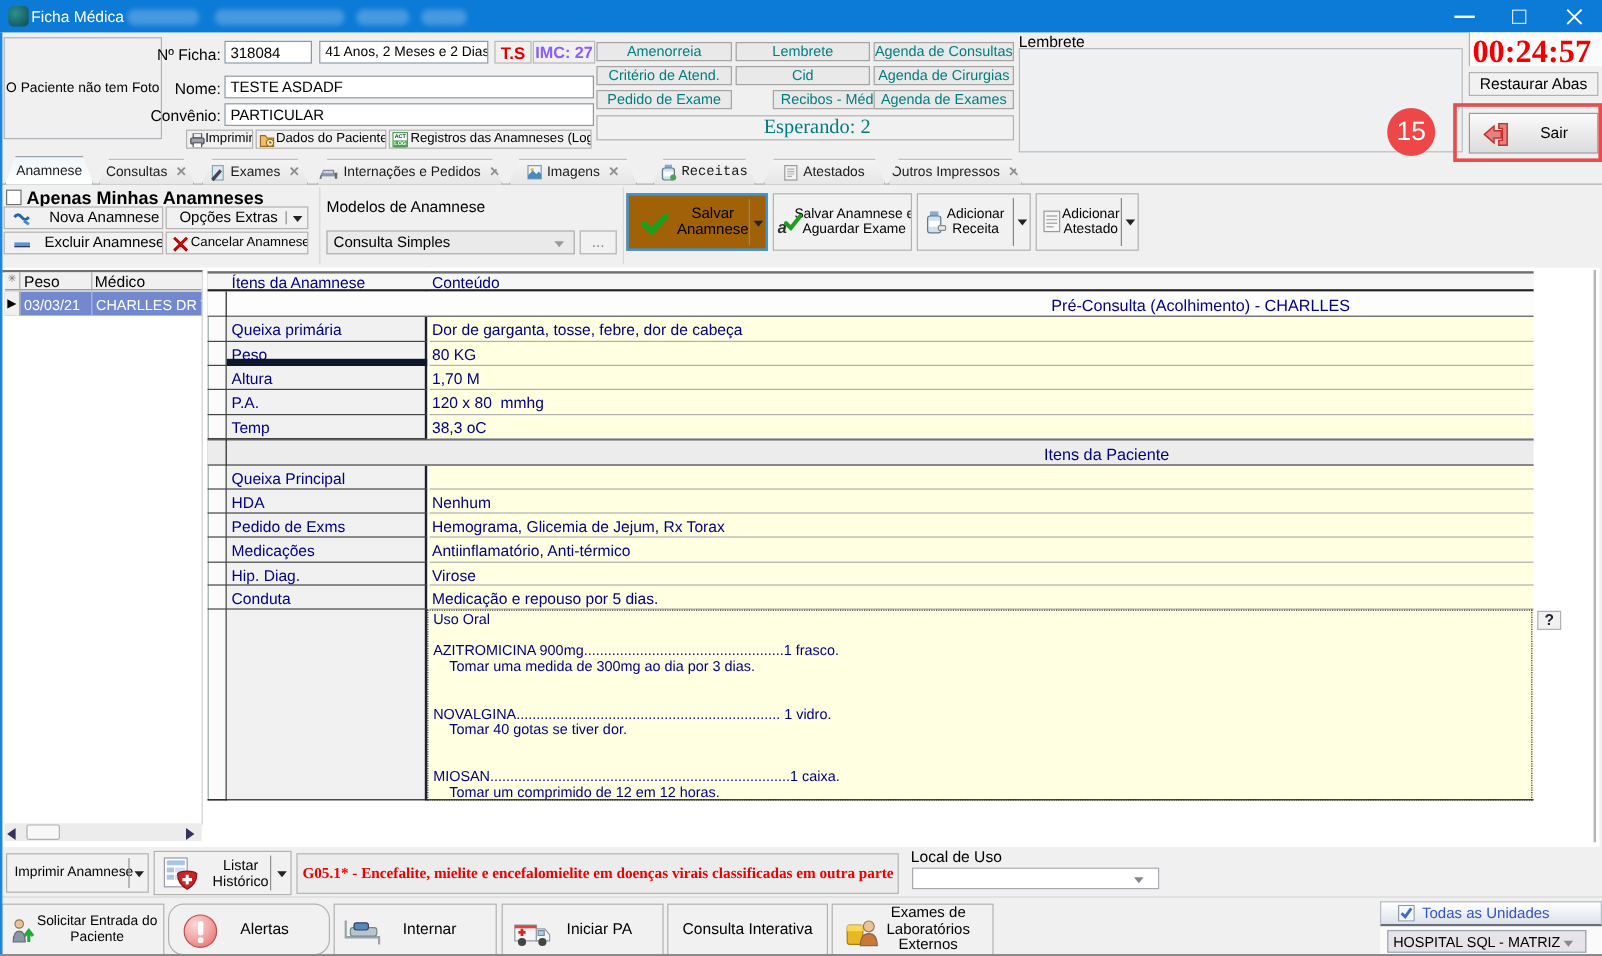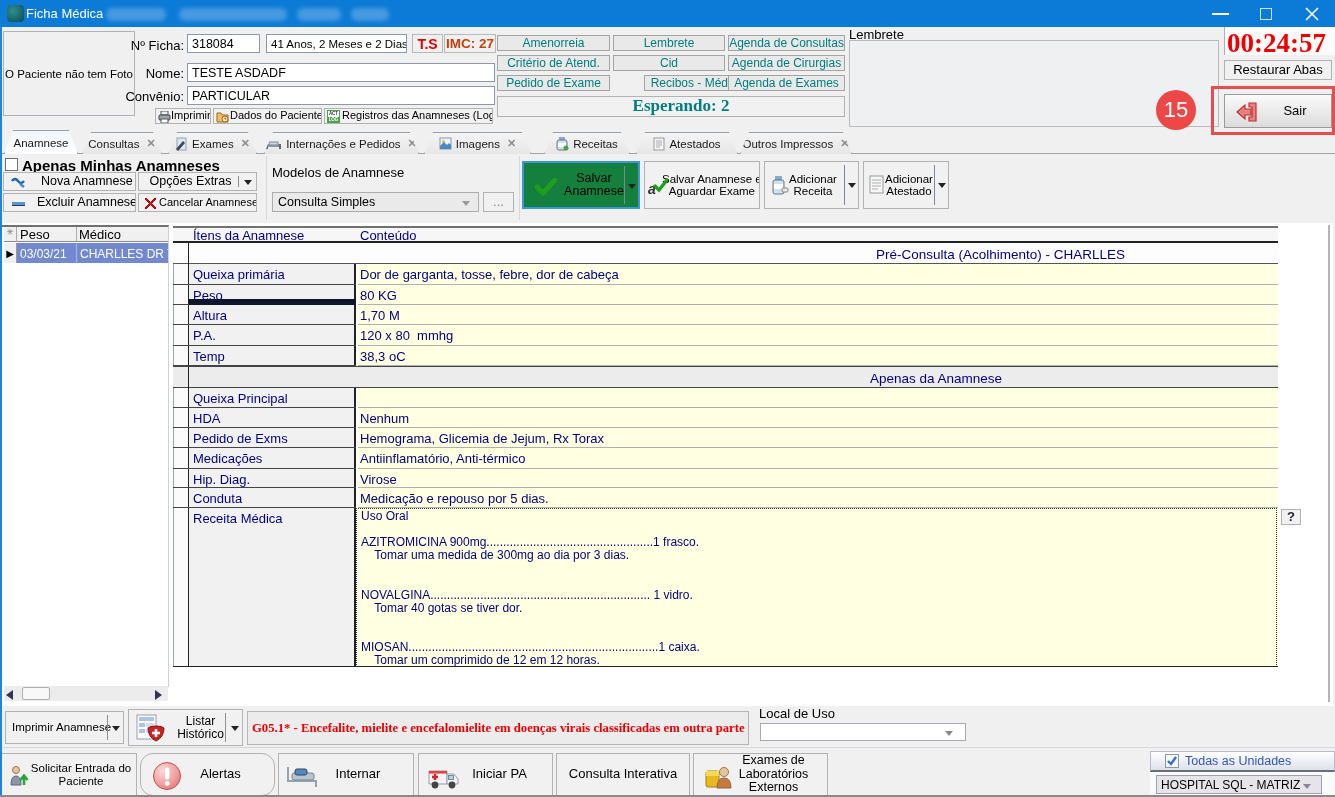--- a/index.html
+++ b/index.html
@@ -38,21 +38,21 @@
   </svg>
 
 <div class="abs" style="left:0;top:27px;width:2px;height:770px;background:#1a86dd;z-index:50;"></div>
 <div class="abs" style="left:0;top:795px;width:1335px;height:2px;background:#8a8a8a;z-index:50;"></div>
 
 <div class="abs" style="left:3px;top:31px;width:132px;height:85px;background:#f0f0f0;border:1px solid #adb2b8;display:flex;align-items:center;justify-content:center;font-size:11.5px;white-space:nowrap;">O Paciente não tem Foto</div>
 <div class="lbl" style="left:120px;top:38px;width:64px;text-align:right;">Nº Ficha:</div>
 <div class="inp" style="left:187px;top:34px;width:73px;height:19px;">318084</div>
 <div class="inp" style="left:266px;top:34px;width:141px;height:19px;font-size:11.5px;">41 Anos, 2 Meses e 2 Dias</div>
 <div class="abs" style="left:412px;top:34px;width:31px;height:19px;border:1px solid #b8b8b8;display:flex;align-items:center;justify-content:center;font-size:14px;font-weight:bold;color:#e00000;">T.S</div>
-<div class="abs" style="left:444px;top:34px;width:52px;height:19px;border:1px solid #b8b8b8;display:flex;align-items:center;justify-content:center;font-size:13.5px;font-weight:bold;color:#c2410c;white-space:nowrap;">IMC:&nbsp;27</div>
+<div class="abs" style="left:444px;top:34px;width:52px;height:19px;border:1px solid #b8b8b8;display:flex;align-items:center;justify-content:center;font-size:13.5px;font-weight:bold;color:#8b5cf6;white-space:nowrap;">IMC:&nbsp;27</div>
 <div class="lbl" style="left:120px;top:66px;width:64px;text-align:right;">Nome:</div>
 <div class="inp" style="left:187px;top:63px;width:308px;height:19px;">TESTE ASDADF</div>
 <div class="lbl" style="left:120px;top:89px;width:64px;text-align:right;">Convênio:</div>
 <div class="inp" style="left:187px;top:86px;width:308px;height:19px;">PARTICULAR</div>
 <div class="btn" style="left:155px;top:108px;width:56px;height:16px;font-size:11px;justify-content:flex-start;">
 <svg class="abs" style="left:2px;top:2px;" width="13" height="12" viewBox="0 0 13 12">
       <rect x="3" y="0" width="7" height="4" fill="#eee" stroke="#555"></rect>
       <rect x="1" y="4" width="11" height="5" rx="1" fill="#9aa4ae" stroke="#445"></rect>
       <rect x="3" y="8" width="7" height="4" fill="#fff" stroke="#555"></rect>
     </svg>
@@ -73,21 +73,21 @@
 
 <div class="btn teal" style="left:497px;top:35px;width:113px;height:16px;">Amenorreia</div>
 <div class="btn teal" style="left:613px;top:35px;width:112px;height:16px;">Lembrete</div>
 <div class="btn teal" style="left:728px;top:35px;width:117px;height:16px;">Agenda de Consultas</div>
 <div class="btn teal" style="left:497px;top:55px;width:113px;height:16px;">Critério de Atend.</div>
 <div class="btn teal" style="left:613px;top:55px;width:112px;height:16px;">Cid</div>
 <div class="btn teal" style="left:728px;top:55px;width:117px;height:16px;">Agenda de Cirurgias</div>
 <div class="btn teal" style="left:497px;top:75px;width:113px;height:16px;">Pedido de Exame</div>
 <div class="btn teal" style="left:644px;top:75px;width:112px;height:16px;">Recibos - Médicos</div>
 <div class="btn teal" style="left:728px;top:75px;width:117px;height:16px;">Agenda de Exames</div>
-<div class="btn" style="left:497px;top:96px;width:348px;height:21px;color:#007d7d;font-family:'Liberation Serif',serif;font-weight:bold;font-size:17px;padding-left:20px;">Esperando: 2</div>
+<div class="btn" style="left:497px;top:96px;width:348px;height:21px;color:#007d7d;font-family:'Liberation Serif',serif;font-weight:normal;font-size:17px;padding-left:20px;">Esperando: 2</div>
 
 <div class="lbl" style="left:849px;top:27px;">Lembrete</div>
 <div class="abs" style="left:849px;top:40px;width:370px;height:87px;background:#eef0f2;border:1px solid #b8bcc2;"></div>
 
 <div class="abs" style="left:1224px;top:27px;width:111px;height:28px;background:#fbfbfb;border-left:1px solid #b0b0b0;"></div>
 <div class="abs" style="left:1227px;top:28px;font-family:'Liberation Serif',serif;font-weight:bold;font-size:27px;color:#f20000;letter-spacing:0px;">00:24:57</div>
 <div class="btn" style="left:1224px;top:60px;width:108px;height:20px;">Restaurar Abas</div>
 
 <div class="btn" style="left:1224px;top:94px;width:108px;height:34px;background:linear-gradient(#fafafa,#dcdcdc);border-color:#9a9a9a;">
   <svg class="abs" style="left:10px;top:6px;" width="24" height="22" viewBox="0 0 24 22">
@@ -109,21 +109,21 @@
       <rect x="0" y="6" width="15" height="3" fill="#8899aa"></rect>
       <rect x="3" y="4" width="9" height="3" fill="#c8d4e0" stroke="#889"></rect>
       <rect x="0" y="3" width="2" height="8" fill="#667"></rect>
       <rect x="13" y="6" width="2" height="5" fill="#667"></rect>
     </svg>Internações e Pedidos<span class="tabx">✕</span></div>
 <div class="tab" style="left:424px;width:107px;"><svg width="13" height="13" viewBox="0 0 13 13" style="margin-right:4px;">
       <rect x="1" y="1" width="11" height="11" fill="#eef4fa" stroke="#89a"></rect>
       <circle cx="4.5" cy="4.5" r="1.5" fill="#e8c040"></circle>
       <path d="M1 9 L5 5 l3 3 2-2 2 2 v4 h-11z" fill="#4a8ac0"></path>
     </svg>Imagens<span class="tabx">✕</span></div>
-<div class="tab" style="left:544px;width:86px;"><svg width="13" height="14" viewBox="0 0 13 14" style="margin-right:4px;">
+<div class="tab" style="left:544px;width:86px;font-family:Liberation Mono, monospace;"><svg width="13" height="14" viewBox="0 0 13 14" style="margin-right:4px;">
       <rect x="3" y="0" width="6" height="3" fill="#88aacc"></rect>
       <rect x="1" y="3" width="10" height="10" rx="2" fill="#cfe0ee" stroke="#678"></rect>
       <rect x="2" y="6" width="8" height="4" fill="#fff"></rect>
       <circle cx="10" cy="11" r="2.5" fill="#49a24d"></circle>
     </svg>Receitas</div>
 <div class="tab" style="left:636px;width:102px;"><svg width="12" height="14" viewBox="0 0 12 14" style="margin-right:4px;">
       <rect x="1" y="1" width="10" height="12" fill="#f4f4f0" stroke="#999"></rect>
       <path d="M3 4h6M3 6h6M3 8h6M3 10h4" stroke="#aab" stroke-width="1"></path>
     </svg>Atestados</div>
 <div class="tab" style="left:740px;width:112px;">Outros Impressos<span class="tabx">✕</span></div>
@@ -157,21 +157,21 @@
 
 <div class="abs" style="left:266px;top:156px;width:1px;height:64px;background:#d8d8d8;"></div>
 <div class="lbl" style="left:272px;top:165px;">Modelos de Anamnese</div>
 <div class="abs" style="left:272px;top:192px;width:207px;height:20px;background:#eaeaea;border:1px solid #aaacae;font-size:13px;display:flex;align-items:center;">
     <span style="margin-left:5px;font-size:12.5px;">Consulta Simples</span>
     <div class="dn" style="right:8px;top:8px;border-top-color:#999;"></div>
   </div>
 <div class="btn" style="left:483px;top:192px;width:31px;height:20px;color:#888;">...</div>
 
 <div class="abs" style="left:519px;top:156px;width:1px;height:64px;background:#d8d8d8;"></div>
-<div class="btn" style="left:522px;top:161px;width:118px;height:48px;background:#15803d;border:2px solid #3a96dd;">
+<div class="btn" style="left:522px;top:161px;width:118px;height:48px;background:#a16207;border:2px solid #3a96dd;">
   <svg class="abs" style="left:11px;top:15px;" width="22" height="18" viewBox="0 0 22 18">
       <path d="M2 9 L8 15 L20 2" stroke="#1d9e1d" stroke-width="5" fill="none" stroke-linecap="round" stroke-linejoin="round"></path>
     </svg>
   <span style="margin-left:26px;font-size:12.5px;">Salvar<br>Anamnese</span>
   <div class="sep" style="right:13px;background:#7a8a99;"></div>
     <div class="dn" style="right:2px;top:21px;"></div>
   </div>
 <div class="btn" style="left:644px;top:161px;width:116px;height:48px;justify-content:flex-start;">
   <svg class="abs" style="left:3px;top:16px;" width="20" height="18" viewBox="0 0 20 18">
       <text x="0" y="16" font-size="14" font-style="italic" font-weight="bold" fill="#333">a</text>
@@ -231,21 +231,21 @@
   <div class="abs" style="left:0px;top:0px;width:1105px;height:17px;background:#f6f6f6;border-top:2px solid #707070;border-bottom:2px solid #222;"></div>
   <div class="abs navy" style="left:20px;top:2px;font-size:13px;">Ítens da Anamnese</div>
   <div class="abs navy" style="left:187px;top:2px;font-size:13px;">Conteúdo</div>
 
   <div class="abs" style="left:0px;top:17px;width:1105px;height:21px;background:#fdfdfd;border-bottom:1px solid #555;"></div>
   <div class="abs" style="left:15px;top:17px;width:1px;height:21px;background:#222;"></div>
   <div class="abs navy" style="left:703px;top:21px;font-size:13.5px;">Pré-Consulta (Acolhimento) - CHARLLES</div>
 
   <div class="abs" style="left:0px;top:140px;width:1105px;height:22px;background:#ececec;border-bottom:1px solid #444;border-top:1px solid #444;"></div>
   <div class="abs" style="left:15px;top:140px;width:1px;height:22px;background:#222;"></div>
-  <div class="abs navy" style="left:697px;top:145px;font-size:13.5px;">Apenas da Anamnese</div>
+  <div class="abs navy" style="left:697px;top:145px;font-size:13.5px;">Itens da Paciente</div>
 </div>
 <div class="abs" style="left:173px;top:226px;width:1105px;height:441px;font-size:13px;">
 <div class="abs" style="left:0px;top:38px;width:16px;height:21px;border-bottom:1px solid #444;"></div>
 <div class="abs navy" style="left:16px;top:38px;width:167px;height:21px;border-bottom:1px solid #444;padding:3px 0 0 4px;">Queixa primária</div>
 <div class="abs" style="left:185px;top:58px;width:920px;height:1px;background:#b0b0b0;"></div>
 <div class="abs navy" style="left:187px;top:41px;">Dor de garganta, tosse, febre, dor de cabeça</div>
 <div class="abs" style="left:0px;top:59px;width:16px;height:20px;border-bottom:1px solid #444;"></div>
 <div class="abs navy" style="left:16px;top:59px;width:167px;height:20px;border-bottom:6px solid #0f172a;padding:3px 0 0 4px;">Peso</div>
 <div class="abs" style="left:185px;top:78px;width:920px;height:1px;background:#b0b0b0;"></div>
 <div class="abs navy" style="left:187px;top:62px;">80 KG</div>
@@ -278,21 +278,20 @@
 <div class="abs navy" style="left:187px;top:225px;">Antiinflamatório, Anti-térmico</div>
 <div class="abs" style="left:0px;top:243px;width:16px;height:19px;border-bottom:1px solid #444;"></div>
 <div class="abs navy" style="left:16px;top:243px;width:167px;height:19px;border-bottom:1px solid #444;padding:3px 0 0 4px;">Hip. Diag.</div>
 <div class="abs" style="left:185px;top:261px;width:920px;height:1px;background:#b0b0b0;"></div>
 <div class="abs navy" style="left:187px;top:246px;">Virose</div>
 <div class="abs" style="left:0px;top:262px;width:16px;height:20px;border-bottom:1px solid #444;"></div>
 <div class="abs navy" style="left:16px;top:262px;width:167px;height:20px;border-bottom:1px solid #444;padding:3px 0 0 4px;">Conduta</div>
 <div class="abs" style="left:185px;top:281px;width:920px;height:1px;background:#b0b0b0;"></div>
 <div class="abs navy" style="left:187px;top:265px;">Medicação e repouso por 5 dias.</div>
 <div class="abs" style="left:0px;top:282px;width:16px;height:159px;border-bottom:1px solid #444;"></div>
-<div class="abs navy" style="left:16px;top:282px;width:167px;height:159px;border-bottom:1px solid #444;padding:3px 0 0 4px;">Receita Médica</div>
 <div class="abs navy" style="left:183px;top:282px;width:921px;height:159px;border:1px dotted #333;font-size:12px;line-height:13.1px;padding:1px 0 0 4px;white-space:nowrap;overflow:hidden;">Uso Oral<br><br>AZITROMICINA 900mg..................................................1 frasco.<br>&nbsp;&nbsp;&nbsp;&nbsp;Tomar uma medida de 300mg ao dia por 3 dias.<br><br><br>NOVALGINA.................................................................. 1 vidro.<br>&nbsp;&nbsp;&nbsp;&nbsp;Tomar 40 gotas se tiver dor.<br><br><br>MIOSAN...........................................................................1 caixa.<br>&nbsp;&nbsp;&nbsp;&nbsp;Tomar um comprimido de 12 em 12 horas.</div>
 <div class="abs" style="left:0px;top:440px;width:1105px;height:1px;background:#222;"></div>
 </div>
 <div class="btn" style="left:1281px;top:509px;width:20px;height:16px;font-weight:bold;color:#223;">?</div>
 
 <div class="abs" style="left:2px;top:706px;width:1333px;height:41px;background:#f0f0f0;"></div>
 <div class="btn" style="left:5px;top:711px;width:119px;height:33px;justify-content:flex-start;">
     <span style="margin-left:6px;font-size:11.5px;">Imprimir Anamnese</span>
     <div class="sep" style="right:15px;"></div>
     <div class="dn" style="right:3px;top:14px;"></div>

